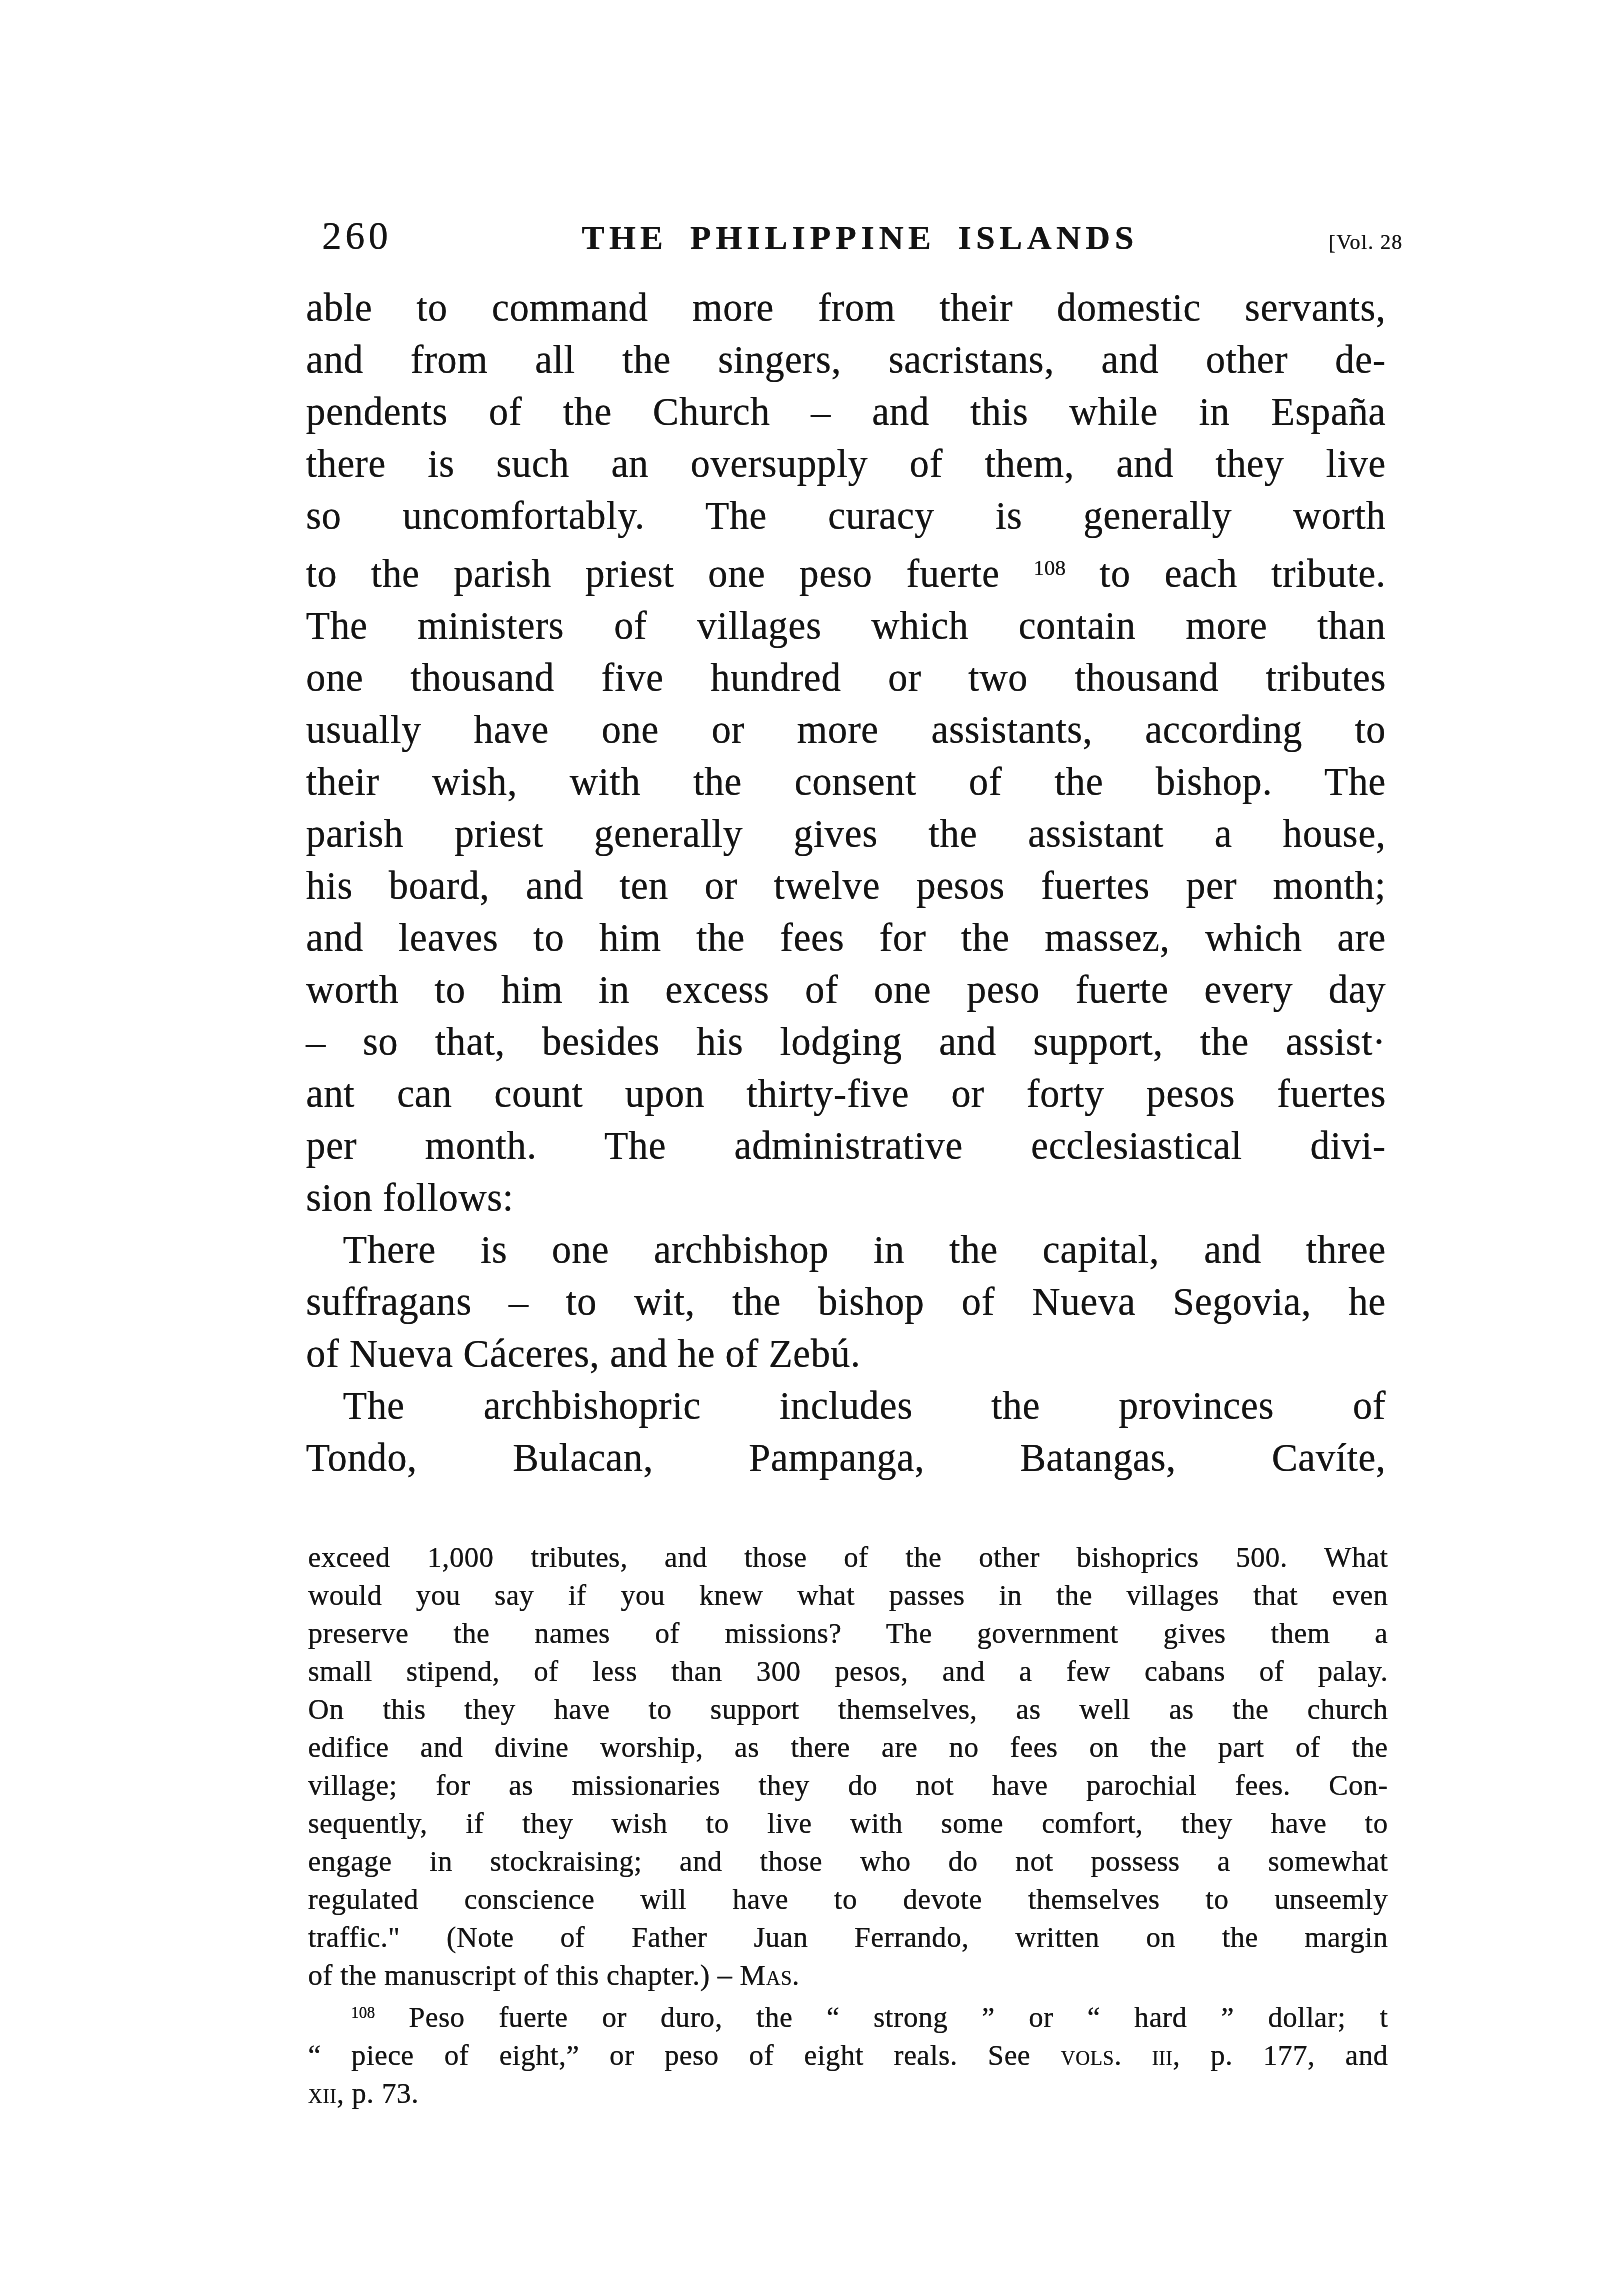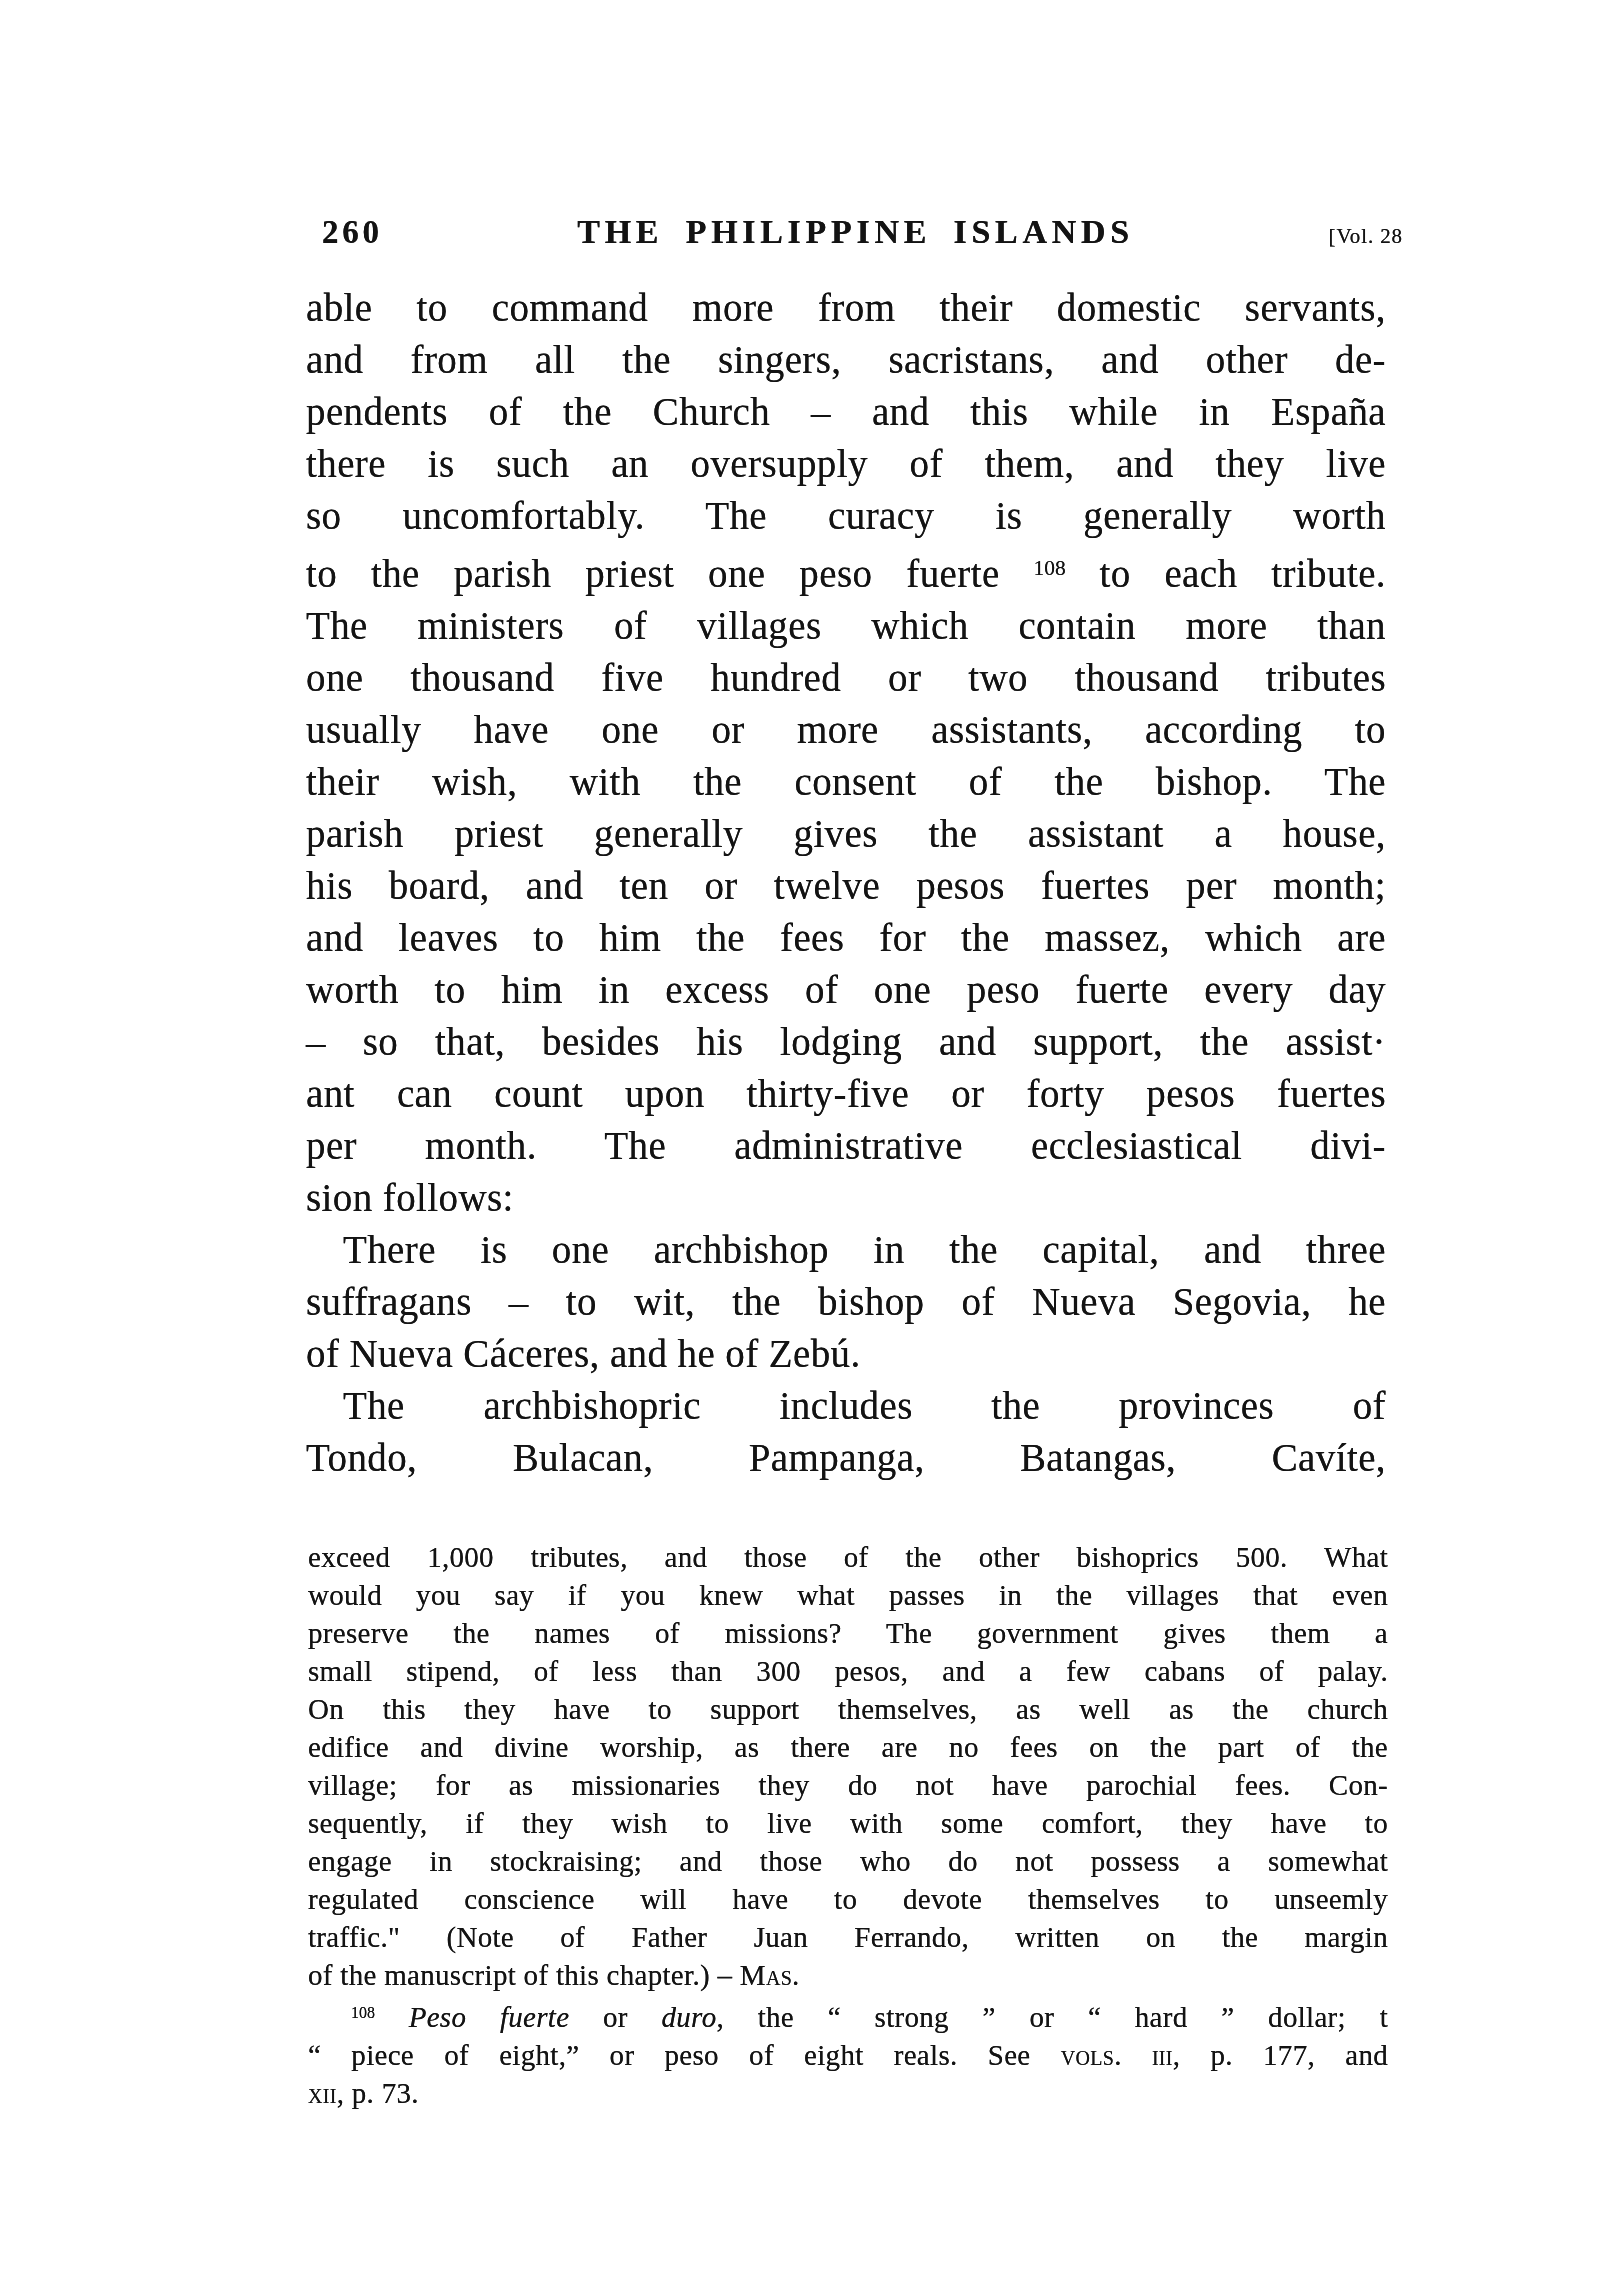--- a/index.html
+++ b/index.html
@@ -21,23 +21,22 @@
   .running-header {
     position: absolute;
     left: 322px;
     width: 1081px;
     top: 213px;
     display: flex;
     justify-content: space-between;
     align-items: baseline;
   }
   .page-number {
-    font-size: 33px;
+    font-size: 39px;
     letter-spacing: 3.7px;
-    font-weight: bold;
   }
   .running-title {
     font-size: 34px;
     font-weight: bold;
     letter-spacing: 4.7px;
     word-spacing: 9.3px;
   }
   .volume-ref {
     font-size: 21px;
     letter-spacing: 0.9px;
@@ -73,21 +72,20 @@
   }
   .footnote-text .line.indent {
     text-indent: 43px;
   }
   .sup {
     font-size: 0.55em;
     vertical-align: 0.55em;
     letter-spacing: 0;
   }
   .italic {
-    font-style: italic;
     margin-top: 40px;
   }
   .smallcaps {
     font-variant: small-caps;
     margin-top: 34px;
   }
 </style>
 </head>
 <body>
 

